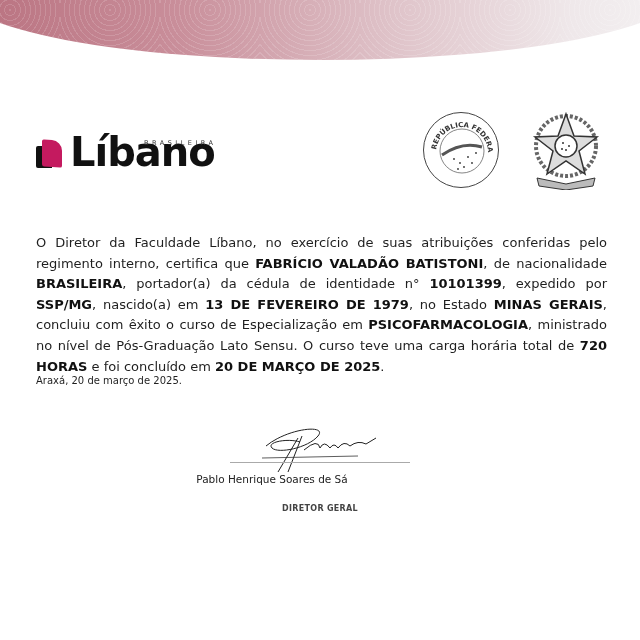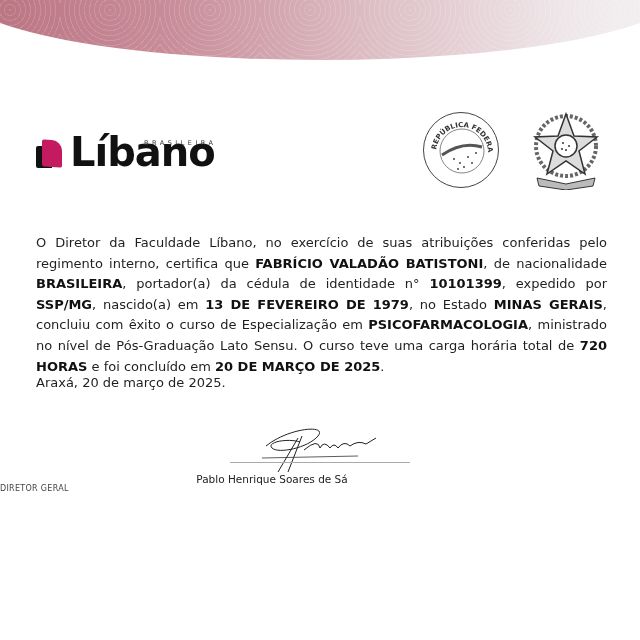--- a/index.html
+++ b/index.html
@@ -20,25 +20,25 @@
   .logo .word { position:absolute; left:36px; top:-4px; font-family:"DejaVu Sans", sans-serif; font-weight:bold;
      font-size:40px; letter-spacing:-1px; color:#111; line-height:44px;text-align:center; }
   .logo .faculdade { position:absolute; left:110px; top:5px; font-size:6.5px; letter-spacing:3.5px; color:#333; }
   .seal { position:absolute; left:423px; top:112px; width:76px; height:76px; border-radius:50%;
      border:1.5px solid #444; box-sizing:border-box; }
   .seal svg { position:absolute; left:0; top:0; }
   .arms { position:absolute; left:527px; top:110px; width:78px; height:80px; }
   .body-text { position:absolute; left:36px; top:233px; width:571px; font-size:13px; line-height:20.6px;
      text-align:justify; color:#1f1f1f; }
   .body-text b { font-weight:bold; color:#111; }
-  .place-date { position:absolute; left:36px; top:375px; font-size:13px; color:#1f1f1f; }
+  .place-date { position:absolute; left:36px; top:375px; font-size:10px; color:#1f1f1f; }
   .signature { position:absolute; left:258px; top:418px; width:130px; height:56px; }
   .sig-line { position:absolute; left:230px; top:462px; width:180px; height:1px; background:#aaa; }
   .signer-name { position:absolute; left:0; width:544px; top:473px; text-align:center; font-size:10.5px; color:#222; }
-  .signer-role { position:absolute; left:0; width:640px; top:484px; text-align:left; font-size:8px; color:#444; letter-spacing:0.3px; }
+  .signer-role { position:absolute; left:0; width:640px; top:504px; text-align:center; font-size:8px; color:#444; letter-spacing:0.3px;font-weight:bold; }
 </style>
 </head>
 <body>
 
 <div class="header-band">
     <div class="rings"></div>
   </div>
 
 <div class="logo">
   <div class="mark">

